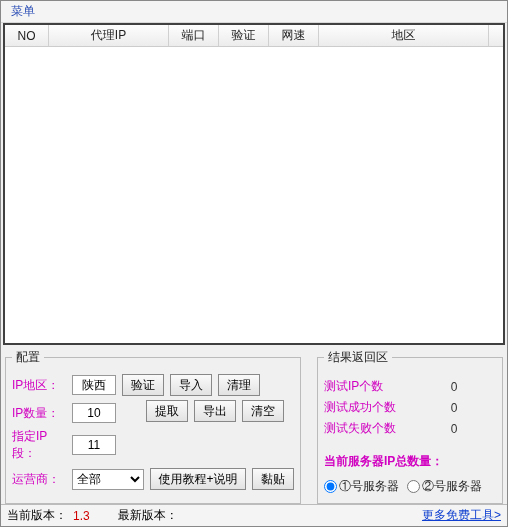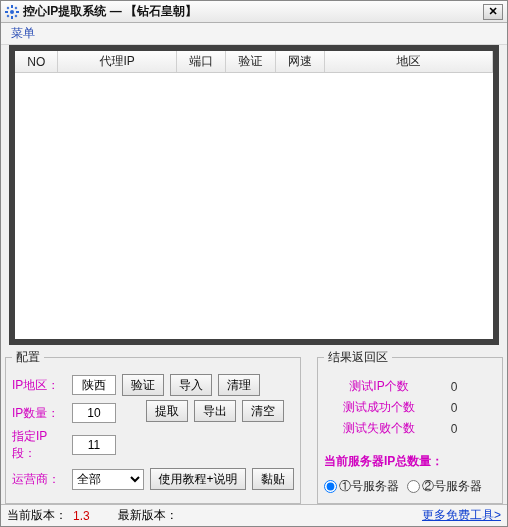--- a/index.html
+++ b/index.html
@@ -4,71 +4,52 @@
 <style>
   * { box-sizing: border-box; margin: 0; padding: 0; }
   body { font-family: "Microsoft YaHei", SimSun, Arial, sans-serif; font-size: 12px; background: #fff; }
   .window { width: 508px; height: 527px; border: 1px solid #888; background: #f0f0f0; display: flex; flex-direction: column; }
   .titlebar { height: 22px; background: linear-gradient(#fdfdfd,#e8e8e8); display: flex; align-items: center; padding: 0 4px; border-bottom: 1px solid #b0b0b0; }
   .titlebar .icon { width: 14px; height: 14px; margin-right: 4px; display:flex;align-items:center;justify-content:center;}
   .titlebar .title { font-weight: bold; color: #111; flex: 1; }
   .titlebar .close { width: 20px; height: 16px; border: 1px solid #888; background: linear-gradient(#fafafa,#d8d8d8); display: flex; align-items: center; justify-content: center; cursor: pointer; font-weight:bold; font-family:Arial; font-size:11px;}
   .menubar { height: 22px; display: flex; align-items: center; padding: 0 6px; background:#f4f4f4; border-bottom:1px solid #d8d8d8;}
   .menubar .menu { color:#2a4db5; cursor:pointer; padding:2px 4px;}
-  .table-area { flex: 1; background: #fff; border: 6px solid #404040; margin: 0 8px; overflow:hidden;text-align:center; }
+  .table-area { flex: 1; background: #fff; border: 2px solid #404040; margin: 0 2px; overflow:hidden;text-align:center; }
   .thead { display:flex; height:22px; background:linear-gradient(#fdfdfd,#ececec); border-bottom:1px solid #ccc; }
   .thead .th { border-right:1px solid #d0d0d0; display:flex; align-items:center; justify-content:center; font-size:12px; color:#222; }
   .tbody { height: calc(100% - 22px); background:#fff; }
   .bottom-panels { display:flex; gap:16px; padding:4px 4px 0 4px; }
   fieldset { border:1px solid #bbb; padding:8px 6px 6px 6px; font-size:12px; }
   legend { padding:0 4px; color:#222; }
   .config { width: 286px; }
   .results { flex:1; }
   .row { display:flex; align-items:center; margin-bottom:6px; gap:6px; }
   .lbl { color:#d100c0; width:54px; }
   .inp { width:44px; height:20px; border:1px solid #999; background:#fff; text-align:center; font-size:12px; }
   .sel { width:72px; height:21px; border:1px solid #999; background:#fff; font-size:12px; }
   .btn { height:22px; padding:0 6px; border:1px solid #888; background:linear-gradient(#fafafa,#e2e2e2); cursor:pointer; font-size:12px; min-width:42px; }
   .btn-wide { min-width:96px; }
   .res-row { display:flex; align-items:center; margin:4px 0; }
-  .res-lbl { color:#d100c0; width:110px; text-align:center; }
+  .res-lbl { color:#d100c0; width:110px; }
   .res-val { color:#333; width:40px; text-align:center; }
   .res-total { color:#d100c0; font-weight:bold; margin:16px 0 6px 0; text-align:left; }
   .radio-row { display:flex; gap:8px; align-items:flex-end; padding:2px 0;}
   .radio-row label { display:flex; align-items:center; gap:2px; cursor:pointer; color:#222;}
   .statusbar { height:22px; border-top:1px solid #bbb; display:flex; align-items:center; padding:0 6px; background:#f4f4f4; font-size:12px; }
   .statusbar .ver-lbl { color:#000000; }
   .statusbar .ver-cur { color:#d00000; margin-left:6px; margin-right:28px; }
   .statusbar .spacer { flex:1; }
   .statusbar .more { color:#1040d0; text-decoration:underline; cursor:pointer; }
 </style>
 </head>
 <body>
 
 <div class="window">
 
-  <div class="titlebar">
-    <span class="icon">
-      <svg width="14" height="14" viewBox="0 0 14 14">
-          <g fill="#2a66d6">
-            <circle cx="7" cy="7" r="2"></circle>
-            <rect x="6" y="0" width="2" height="3"></rect>
-            <rect x="6" y="11" width="2" height="3"></rect>
-            <rect x="0" y="6" width="3" height="2"></rect>
-            <rect x="11" y="6" width="3" height="2"></rect>
-            <rect x="2" y="2" width="2" height="2" transform="rotate(45 3 3)"></rect>
-            <rect x="10" y="2" width="2" height="2" transform="rotate(45 11 3)"></rect>
-            <rect x="2" y="10" width="2" height="2" transform="rotate(45 3 11)"></rect>
-            <rect x="10" y="10" width="2" height="2" transform="rotate(45 11 11)"></rect>
-          </g>
-        </svg>
-    </span>
-    <span class="title">控心IP提取系统 — 【钻石皇朝】</span>
-    <div class="close">✕</div>
-  </div>
 
   <div class="menubar">
     <span class="menu">菜单</span>
   </div>
 
   <div class="table-area">
     <div class="thead" id="thead">
         <div class="th" style="width: 44px;">NO</div>
         <div class="th" style="width: 120px;">代理IP</div>
         <div class="th" style="width: 50px;">端口</div>

